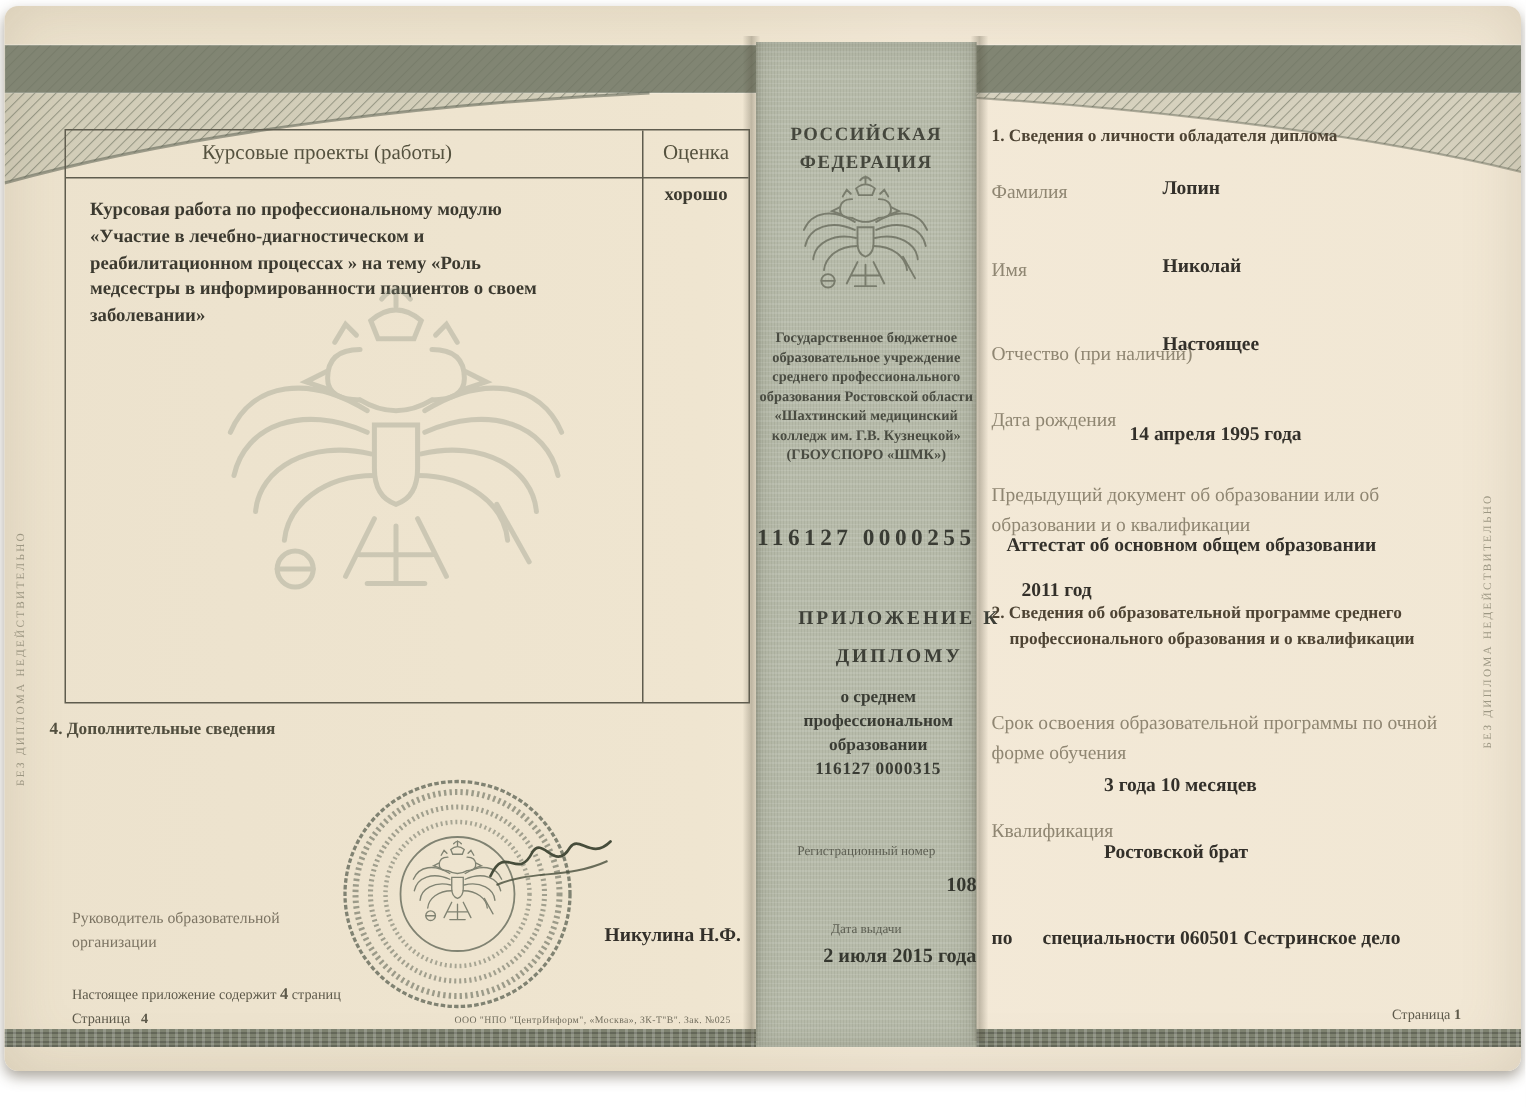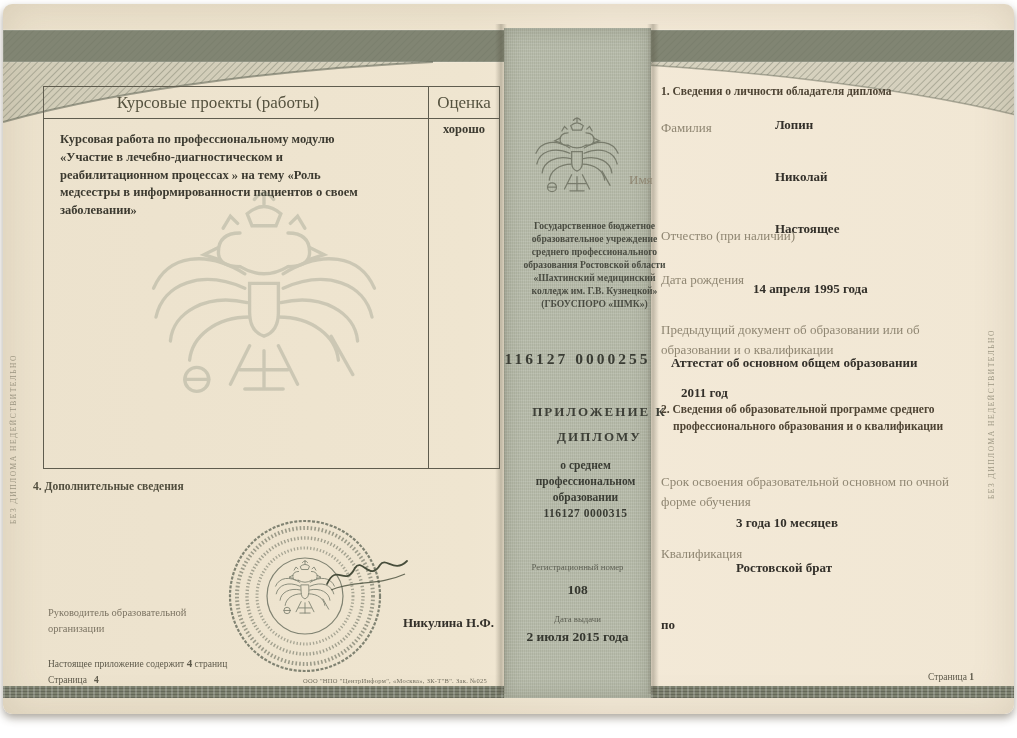--- a/index.html
+++ b/index.html
@@ -28,33 +28,33 @@
   .lbl2{color:#7c7463;font-size:10.5px;}
   .vert{color:#8f8a76;font-size:7.5px;letter-spacing:1.5px;writing-mode:vertical-rl;
         transform:rotate(180deg);opacity:.85;}
   
   .tbl{position:absolute;left:40px;top:82px;width:455px;height:381px;
        border:1px solid #5f5c4e;}
   .tbl .hd{position:absolute;left:0;top:0;right:0;height:31px;border-bottom:1px solid #5f5c4e;}
   .tbl .c1{position:absolute;left:0;top:0;bottom:0;width:348px;}
   .tbl .c2{position:absolute;left:348px;top:0;bottom:0;right:0;border-left:1px solid #5f5c4e;margin-left:36px;}
   .htxt{display:flex;align-items:center;justify-content:center;height:31px;
-        font-size:17px;color:#55523f;}
+        font-size:14px;color:#55523f;}
   .ptxt{padding:13px 14px 0 16px;font-size:12.5px;font-weight:bold;line-height:1.42;
         color:#3c3a30;}
   .gtxt{text-align:center;padding-top:4px;font-size:12.5px;font-weight:bold;color:#3c3a30;}
   
   .cc{position:absolute;left:501px;width:147px;text-align:center;}
   .country{font-size:12.5px;font-weight:bold;letter-spacing:1px;line-height:1.55;color:#45473d;}
-  .inst{font-size:9.6px;line-height:1.36;color:#4a4c42;font-weight:600;padding:0 17px;}
+  .inst{font-size:9.6px;line-height:1.36;color:#4a4c42;font-weight:600;padding:0 0;}
   .series{font-size:15.5px;font-weight:600;letter-spacing:3px;color:#3a3c34;}
   .apptitle{font-size:13px;letter-spacing:2px;line-height:1.9;color:#3d3f37;font-weight:600;}
   .subtype{font-size:11.5px;font-weight:bold;line-height:1.4;color:#3a3c34;padding:0 8px;}
   .sml{font-size:8.8px;color:#5c5e52;}
-  .big{font-size:13.5px;font-weight:bold;color:#35372f;}
+  .big{font-size:13.5px;font-weight:bold;color:#35372f;text-align:right;}
   
   .r-sec{font-size:11.5px;font-weight:bold;color:#4e4434;line-height:1.5;}
   .r-val{font-size:13px;font-weight:bold;color:#33302a;}
   .foot{font-size:9.5px;color:#5d594a;}
   .tiny{font-size:6.5px;color:#716d5d;letter-spacing:.3px;}
   svg{display:block;}
 </style>
 </head>
 <body>
 
@@ -143,61 +143,63 @@
       <span>Настоящее приложение содержит</span>
       <b style="font-size:11px">4</b>
       <span>страниц</span>
     </div>
     <div class="abs foot" style="left:45px;top:671px">
       <span>Страница</span>&nbsp;&nbsp;
       <b>4</b>
     </div>
     <div class="abs tiny" style="left:300px;top:673px">ООО "НПО "ЦентрИнформ", «Москва», ЗК-Т"В". Зак. №025</div>
 
+    <div class="cc country" style="top:76px">РОССИЙСКАЯ ФЕДЕРАЦИЯ</div>
     <svg class="abs" style="left:528px;top:110px;color:#5f6253;opacity:.7" width="92" height="100" viewBox="0 0 100 112">
       <use href="#eagle" stroke-width="1.2"></use>
     </svg>
     <div class="cc inst" style="top:215px">Государственное бюджетное образовательное учреждение среднего профессионального образования Ростовской области «Шахтинский медицинский колледж им. Г.В. Кузнецкой» (ГБОУСПОРО «ШМК»)</div>
     <div class="cc series" style="top:346px">116127  0000255</div>
     <div class="cc apptitle" style="top:396px;padding:0 22px">ПРИЛОЖЕНИЕ К ДИПЛОМУ</div>
     <div class="cc subtype" style="top:453px">
       <div>о среднем профессиональном образовании</div>
       <div style="font-weight:600;letter-spacing:.5px">116127 0000315</div>
     </div>
     <div class="cc sml" style="top:558px">Регистрационный номер</div>
     <div class="cc big" style="top:578px">108</div>
     <div class="cc sml" style="top:610px">Дата выдачи</div>
     <div class="cc big" style="top:625px">2 июля 2015 года</div>
 
     <div class="abs r-sec" style="left:658px;top:79px;width:320px">1. Сведения о личности обладателя диплома</div>
 
     <div class="abs lbl" style="left:658px;top:116px">Фамилия</div>
     <div class="abs r-val" style="left:772px;top:113px">Лопин</div>
 
-    <div class="abs lbl" style="left:626px;top:168px">Имя</div>
+    <div class="abs lbl" style="left:658px;top:168px">Имя</div>
     <div class="abs r-val" style="left:772px;top:165px">Николай</div>
 
     <div class="abs lbl" style="left:658px;top:224px">Отчество (при наличии)</div>
     <div class="abs r-val" style="left:772px;top:217px">Настоящее</div>
 
     <div class="abs lbl" style="left:658px;top:268px">Дата рождения</div>
     <div class="abs r-val" style="left:750px;top:277px">14 апреля  1995 года</div>
 
     <div class="abs lbl" style="left:658px;top:316px;width:322px;line-height:1.5">Предыдущий документ об образовании или об образовании и о квалификации</div>
     <div class="abs r-val" style="left:668px;top:351px">Аттестат об основном общем образовании</div>
     <div class="abs r-val" style="left:678px;top:381px">2011 год</div>
 
     <div class="abs r-sec" style="left:658px;top:397px;width:330px;text-indent:0;padding-left:12px;text-indent:-12px">2. Сведения об образовательной программе среднего профессионального образования и о квалификации</div>
 
-    <div class="abs lbl" style="left:658px;top:468px;width:320px;line-height:1.5">Срок освоения образовательной основном по очной форме обучения</div>
+    <div class="abs lbl" style="left:658px;top:468px;width:320px;line-height:1.5">Срок освоения образовательной программы по очной форме обучения</div>
     <div class="abs r-val" style="left:733px;top:511px">3 года 10 месяцев</div>
 
     <div class="abs lbl" style="left:658px;top:542px">Квалификация</div>
     <div class="abs r-val" style="left:733px;top:556px">Ростовской брат</div>
 
     <div class="abs r-val" style="left:658px;top:613px">по</div>
+    <div class="abs r-val" style="left:692px;top:613px">специальности  060501  Сестринское  дело</div>
 
     <div class="abs foot" style="left:925px;top:668px">
       <span>Страница</span>
       <b>1</b>
     </div>
   </div>
 </div>
 
 </body></html>

